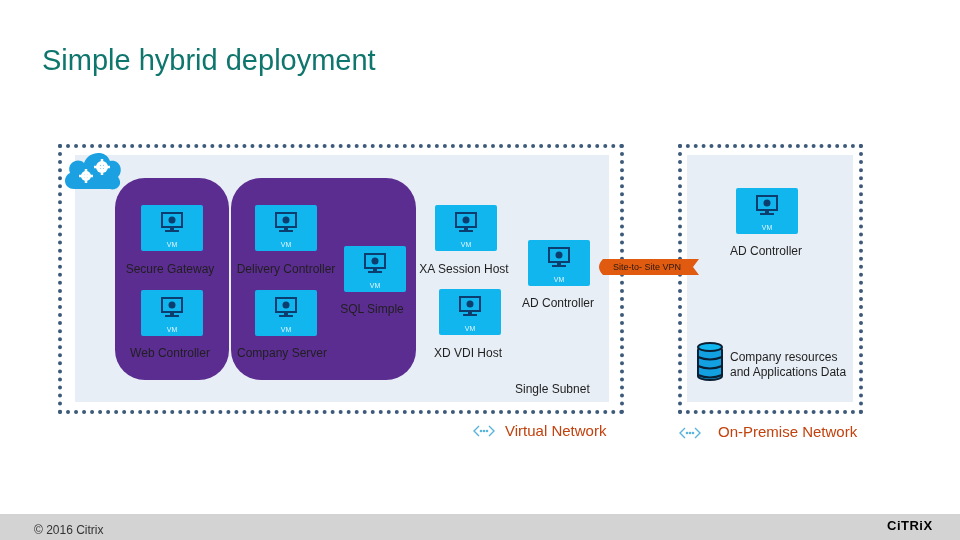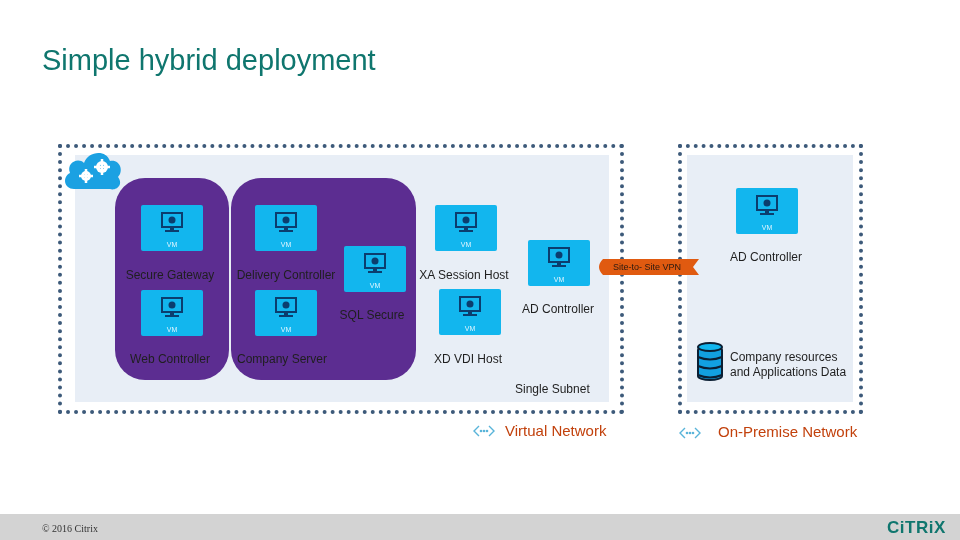--- a/index.html
+++ b/index.html
@@ -6,27 +6,27 @@
   body { width:960px; height:540px; position:relative; overflow:hidden; background:#ffffff; font-family:"Liberation Sans", sans-serif; }
   .abs { position:absolute; }
   .title { left:42px; top:44px; font-size:29px; color:#0f766e; white-space:nowrap; }
   .dotbox { border:4px dotted #3d5a7a; box-sizing:border-box; }
   .panel { background:#e8eef6; }
   .purple { background:#5c2d91; border-radius:30px; }
   .vm { width:62px; height:46px; background:#12b6ee; border-radius:2px; }
   .vm svg { position:absolute; left:0; top:0; }
   .vm .vmlabel { position:absolute; left:0; width:100%; bottom:3px; text-align:center; font-size:7px; color:#dff5ff; }
   .lbl { font-size:12px; color:#1f1f1f; white-space:nowrap; }
-  .lbl.c { transform:translateX(-50%); text-align:right;margin-top:6px; }
+  .lbl.c { transform:translateX(-50%); text-align:right; }
   .vpn { left:595px; top:259px; width:104px; height:24px; }
   .vpn span { position:absolute; left:0; top:0; width:100%; line-height:16px; text-align:center; font-size:9px; color:#2b1a10; }
   .net { font-size:15px; color:#c2410c; white-space:nowrap; }
   .footer { left:0; top:514px; width:960px; height:26px; background:#d3d3d3; }
-  .copy { left:42px; top:523px; font-size:10px; color:#333;font-family:Liberation Serif, serif; }
-  .logo { left:887px; top:518px; font-size:17px; font-weight:bold; color:#0f766e; letter-spacing:0.5px;text-align:right; }
+  .copy { left:34px; top:523px; font-size:12px; color:#333; }
+  .logo { left:887px; top:518px; font-size:13px; font-weight:bold; color:#000000; letter-spacing:0.5px;text-align:right; }
 </style>
 </head>
 <body>
 
 <div class="abs title">Simple hybrid deployment</div>
 
 <div class="abs dotbox" style="left:58px;top:144px;width:566px;height:270px;"></div>
 <div class="abs panel" style="left:75px;top:155px;width:534px;height:247px;"></div>
 
 <div class="abs" style="left:60px;top:145px;width:66px;height:50px;">
@@ -98,21 +98,21 @@
 
 <div class="abs vm" style="left:344px;top:246px;">
   <svg width="62" height="46">
       <rect x="21" y="8" width="20" height="14" fill="none" stroke="#0b3d6e" stroke-width="2"></rect>
       <circle cx="31" cy="15" r="3.5" fill="#0b3d6e"></circle>
       <rect x="29" y="22" width="4" height="3" fill="#0b3d6e"></rect>
       <rect x="24" y="25" width="14" height="2" fill="#0b3d6e"></rect>
     </svg>
   <span class="vmlabel">VM</span>
 </div>
-<div class="abs lbl c" style="left:372px;top:302px;">SQL Secure</div>
+<div class="abs lbl c" style="left:372px;top:302px;">SQL Simple</div>
 
 <div class="abs vm" style="left:435px;top:205px;">
   <svg width="62" height="46">
       <rect x="21" y="8" width="20" height="14" fill="none" stroke="#0b3d6e" stroke-width="2"></rect>
       <circle cx="31" cy="15" r="3.5" fill="#0b3d6e"></circle>
       <rect x="29" y="22" width="4" height="3" fill="#0b3d6e"></rect>
       <rect x="24" y="25" width="14" height="2" fill="#0b3d6e"></rect>
     </svg>
   <span class="vmlabel">VM</span>
 </div>

